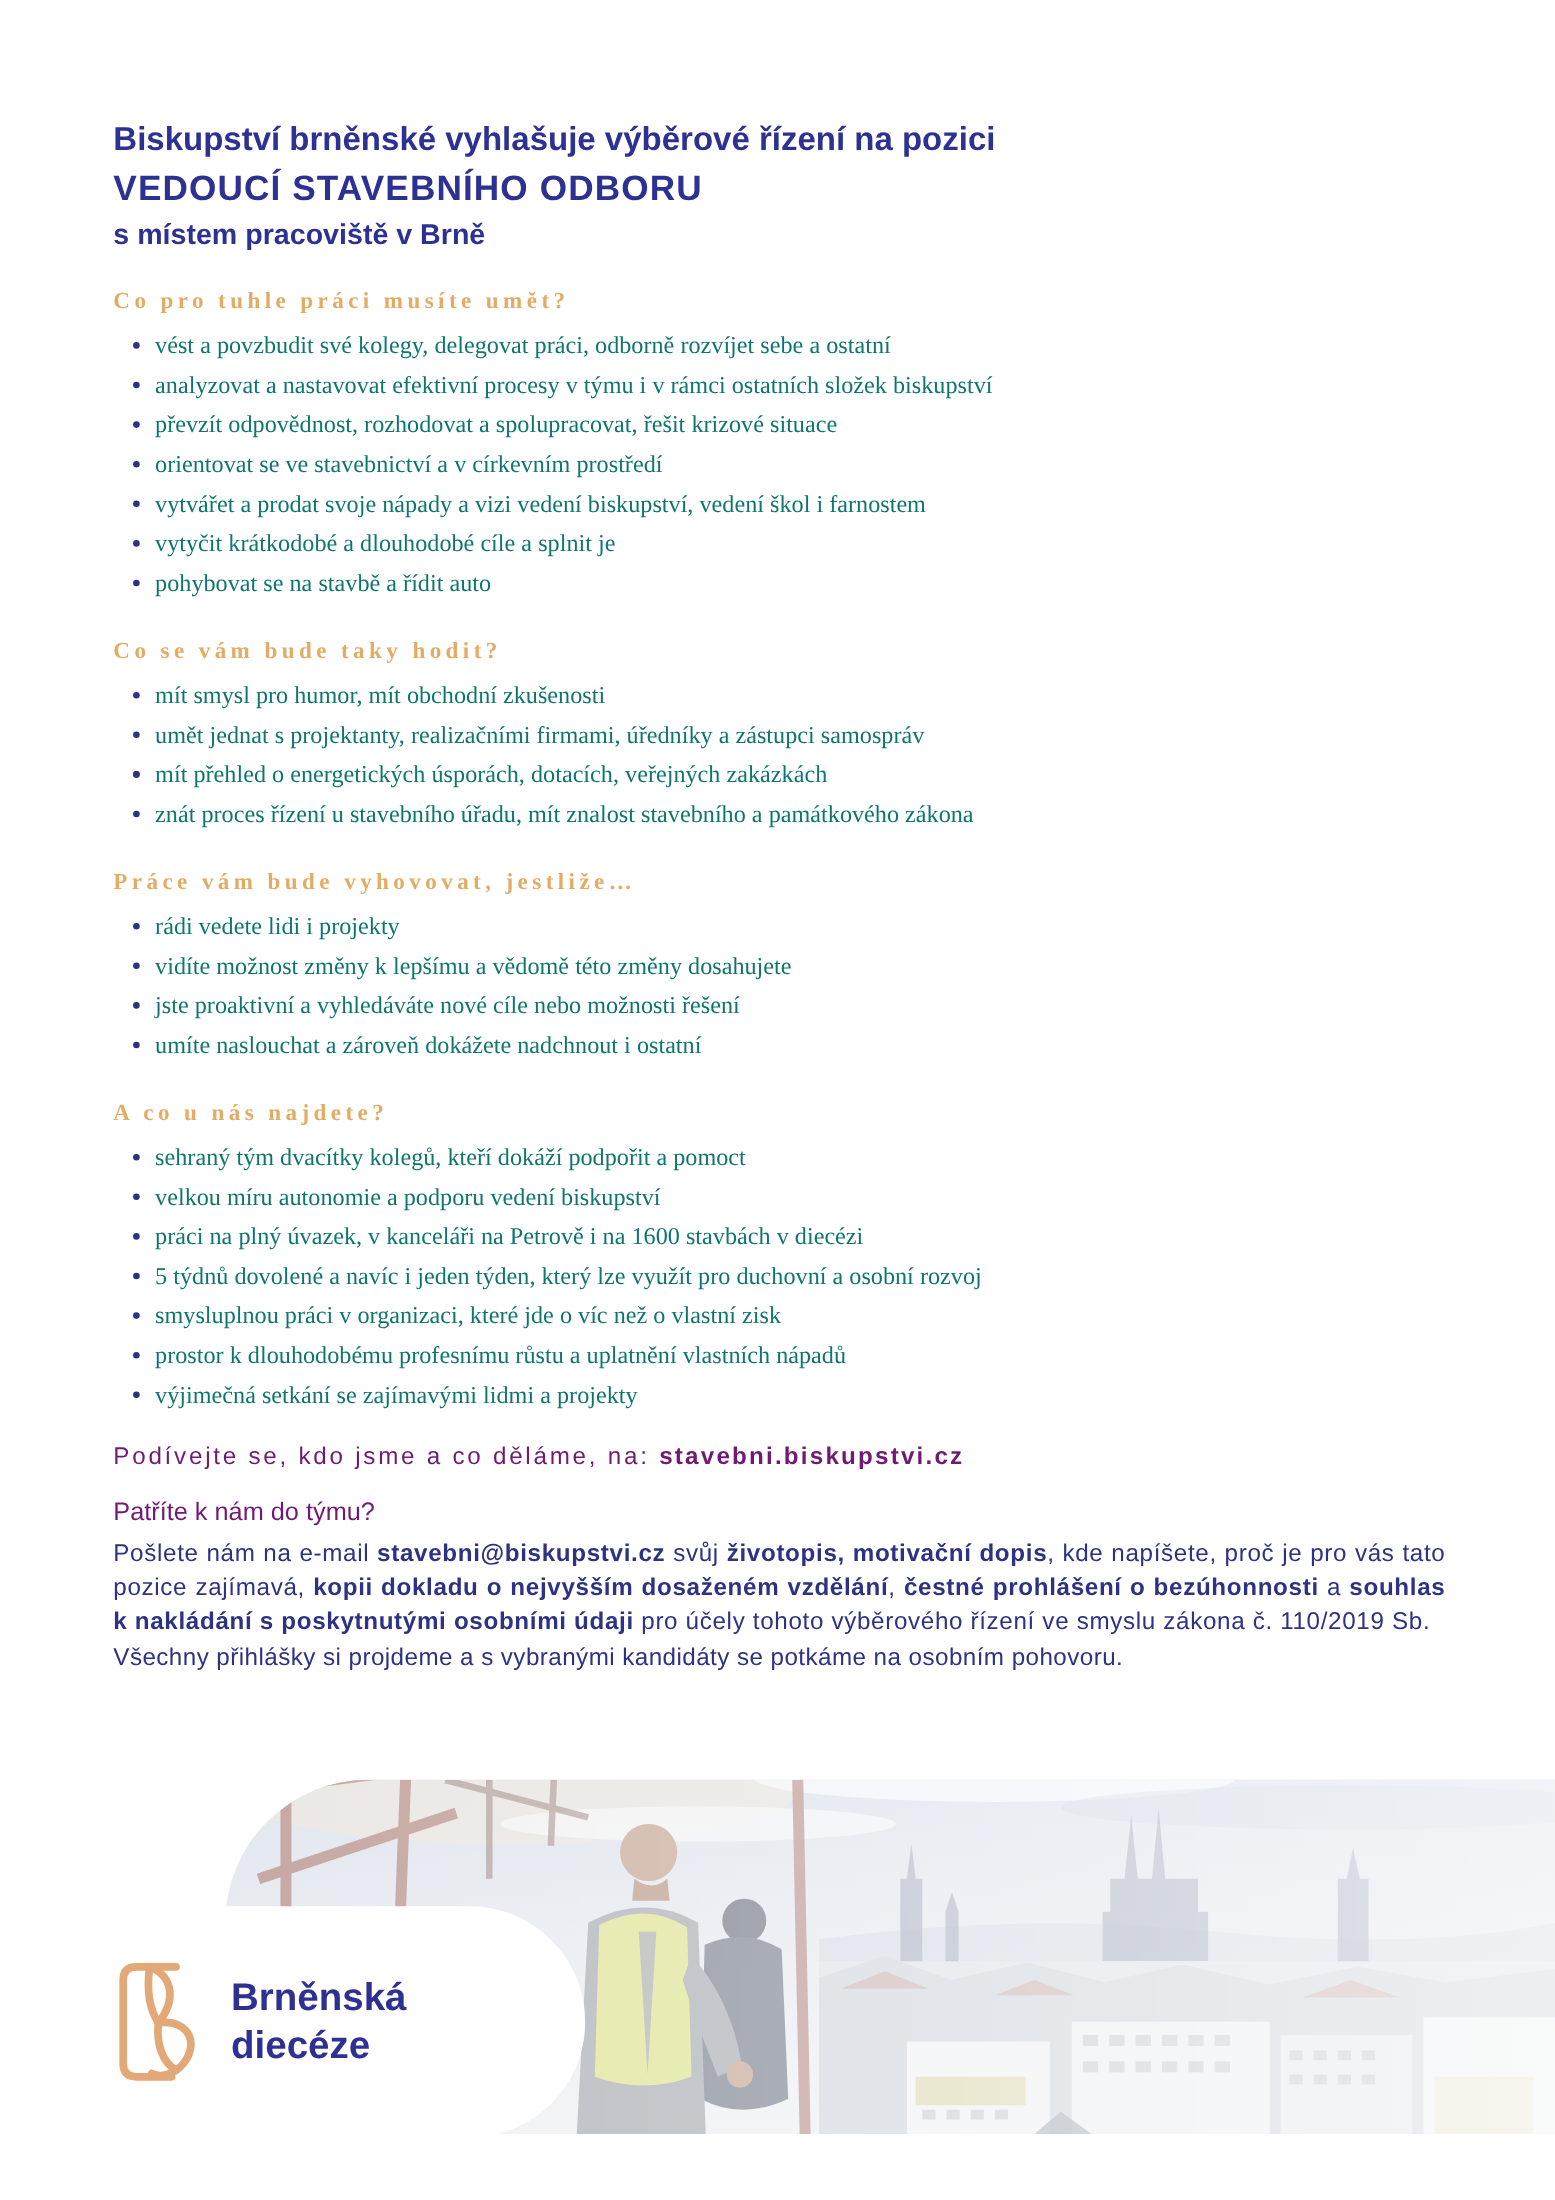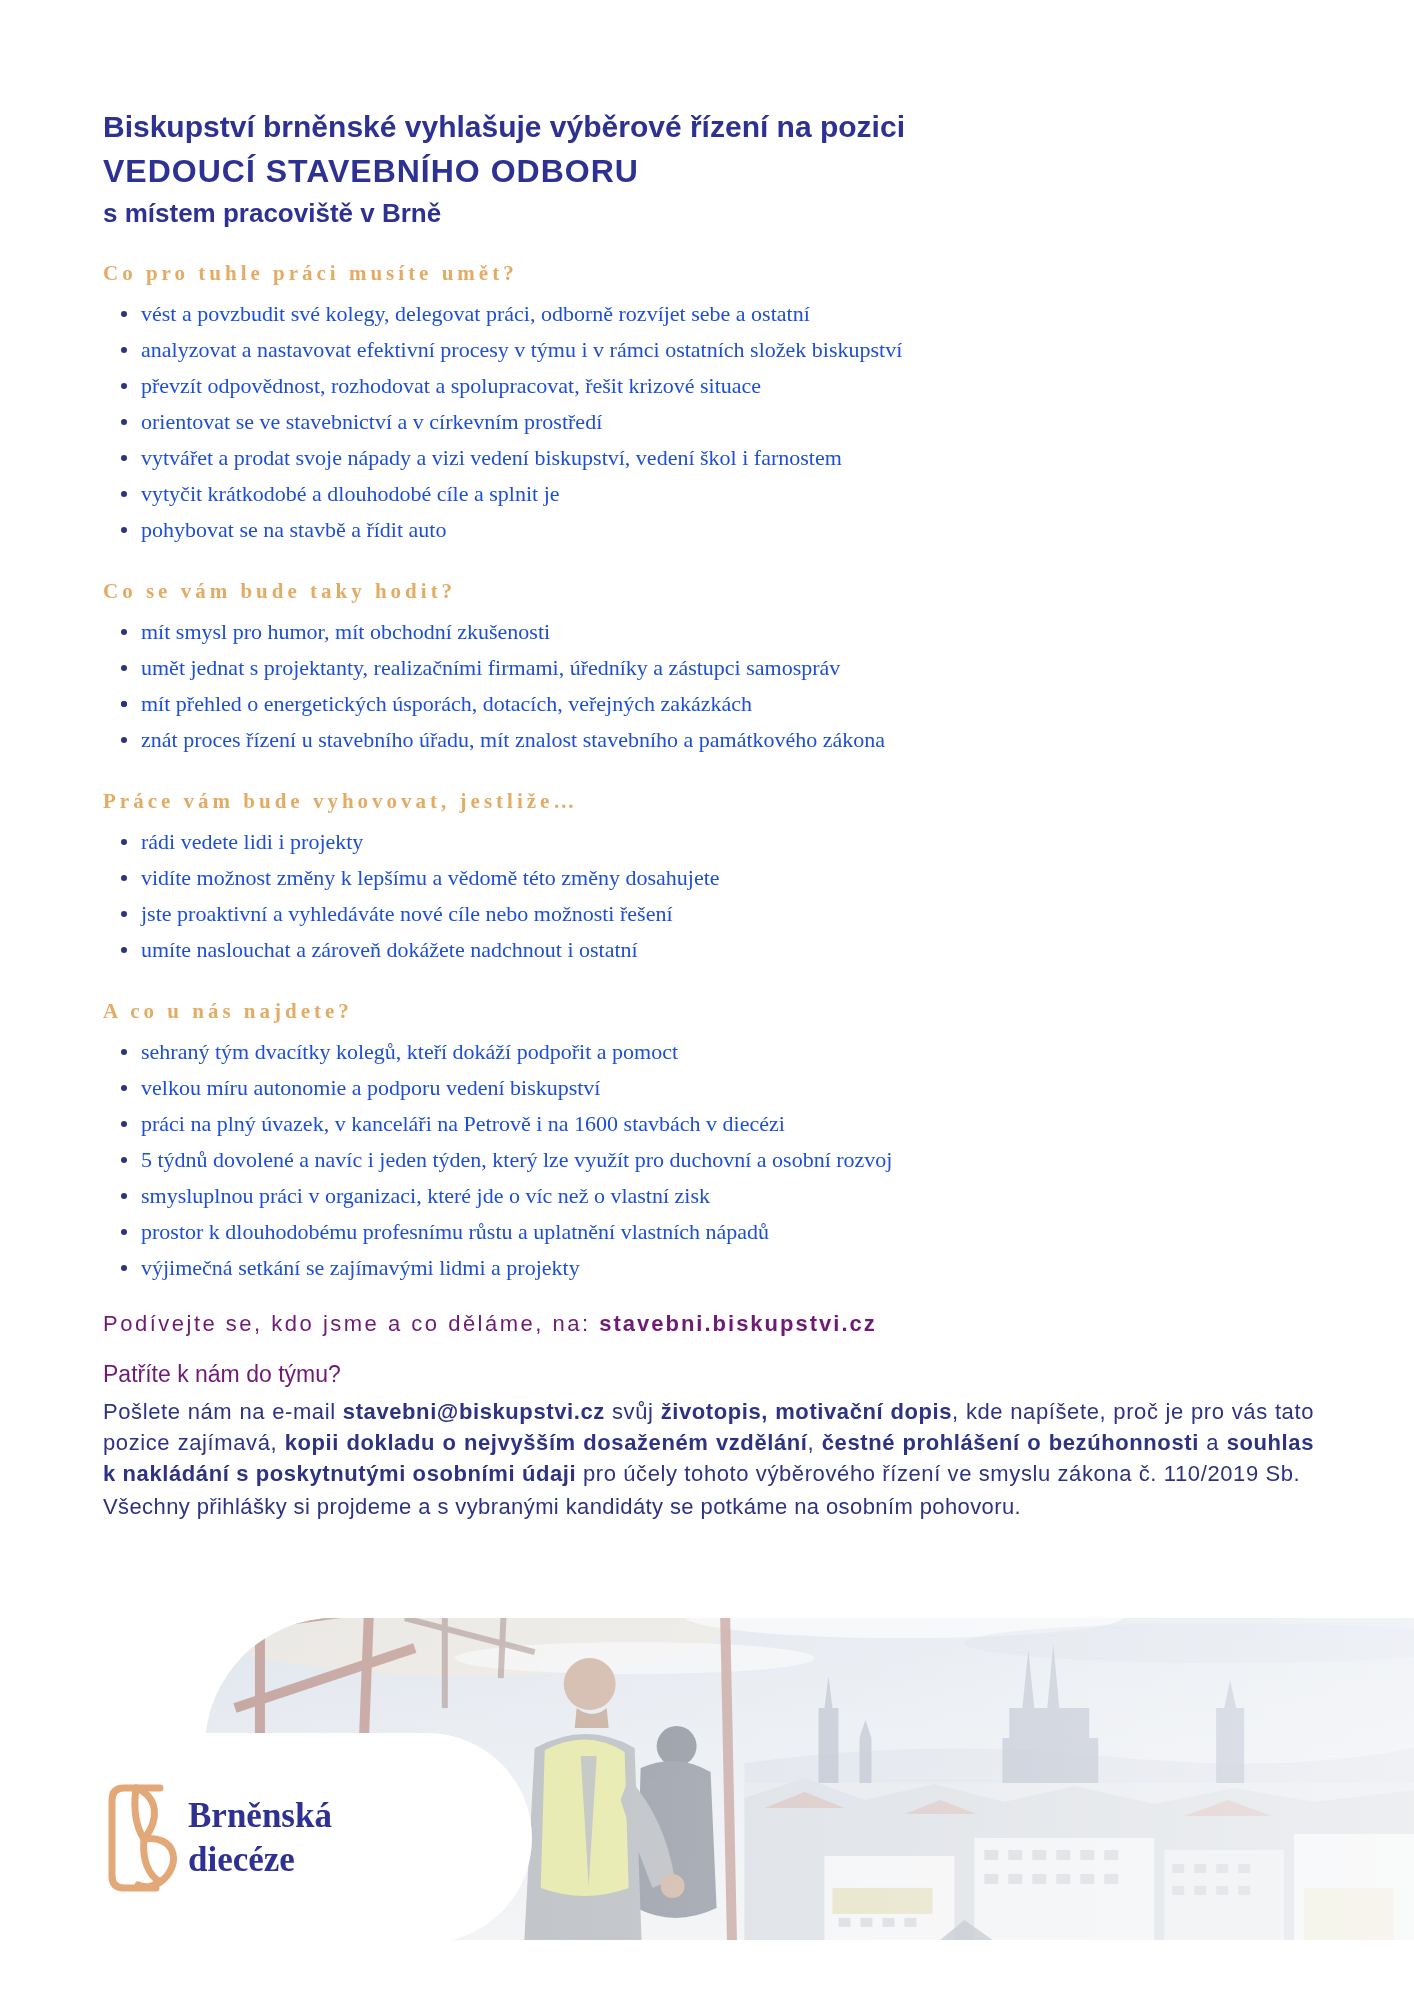--- a/index.html
+++ b/index.html
@@ -21,21 +21,21 @@
   .section{margin-top:28px;font-family:Liberation Serif, serif;}
   .sec-heading{
     font-size:21px;line-height:30px;font-weight:bold;
     color:#e3ab64;letter-spacing:4px;margin:0 0 8px 0;
   }
   ul.bullets{list-style:none;margin:0;padding:0;}
   ul.bullets li{
     position:relative;
     padding-left:38px;
     font-size:22px;line-height:36px;
-    color:#1d4ed8;
+    color:#0f766e;
   }
   ul.bullets .dot{
     position:absolute;left:18px;top:15px;
     width:6px;height:6px;border-radius:50%;
     background:#2d3282;
   }
   
   .link-line{margin-top:22px;font-size:22px;line-height:32px;letter-spacing:2.5px;color:#701a75;}
   .link-line b{letter-spacing:2px;}
   
@@ -51,21 +51,21 @@
     border-radius:130px 0 0 130px;
     overflow:hidden;
     background:#e8ebef;
   }
   .footer-photo svg{display:block;width:100%;height:100%;}
   .logo-pill{
     position:absolute;left:40px;top:1733px;
     width:492px;height:210px;border-radius:105px;
     background:#ffffff;z-index:2;
     display:flex;align-items:center;
-    padding-left:60px;box-sizing:border-box;font-family:Liberation Serif, serif;
+    padding-left:60px;box-sizing:border-box;gap:22px;
   }
   .logo-mark{flex:0 0 auto;}
   .logo-text{font-size:35px;line-height:44px;font-weight:bold;color:#2e3192;}
 </style>
 </head>
 <body>
 
 <div class="page">
 
   <div class="title1">Biskupství brněnské vyhlašuje výběrové řízení na pozici</div>

